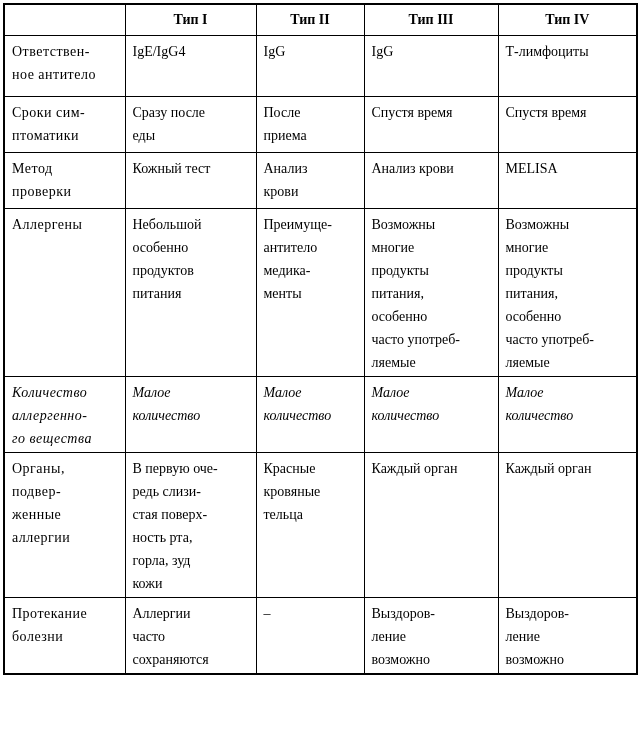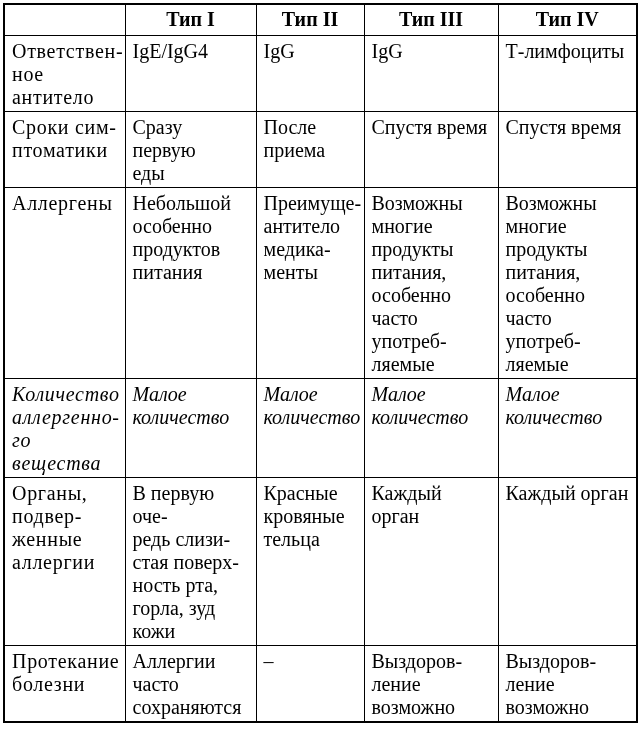--- a/index.html
+++ b/index.html
@@ -19,21 +19,21 @@
     table-layout: fixed;
     margin: 3px 0 0 3px;
     border: 2.5px solid #000000;
     width: 633px;
   }
   .allergy-table td, .allergy-table th {
     border: 1.5px solid #000000;
     vertical-align: top;
     text-align: left;
     padding: 4px 6px 2px 7px;
-    font-size: 20px;
+    font-size: 14px;
     line-height: 23px;
     white-space: pre-line;
     overflow: hidden;
     font-weight: normal;
   }
   .allergy-table th {
     text-align: center;
     vertical-align: middle;
     font-weight: bold;
     padding: 2px 4px;
@@ -77,26 +77,35 @@
       <td class="label-cell">Ответствен-
 ное антитело</td>
       <td>IgE/IgG4</td>
       <td>IgG</td>
       <td>IgG</td>
       <td>Т-лимфоциты</td>
     </tr>
     <tr class="rh-2">
       <td class="label-cell">Сроки сим-
 птоматики</td>
-      <td>Сразу первую
+      <td>Сразу после
 еды</td>
       <td>После
 приема</td>
       <td>Спустя время</td>
       <td>Спустя время</td>
+    </tr>
+    <tr class="rh-3">
+      <td class="label-cell">Метод
+проверки</td>
+      <td>Кожный тест</td>
+      <td>Анализ
+крови</td>
+      <td>Анализ крови</td>
+      <td>MELISA</td>
     </tr>
     <tr class="rh-4">
       <td class="label-cell">Аллергены</td>
       <td>Небольшой
 особенно
 продуктов
 питания</td>
       <td>Преимуще-
 антитело
 медика-

